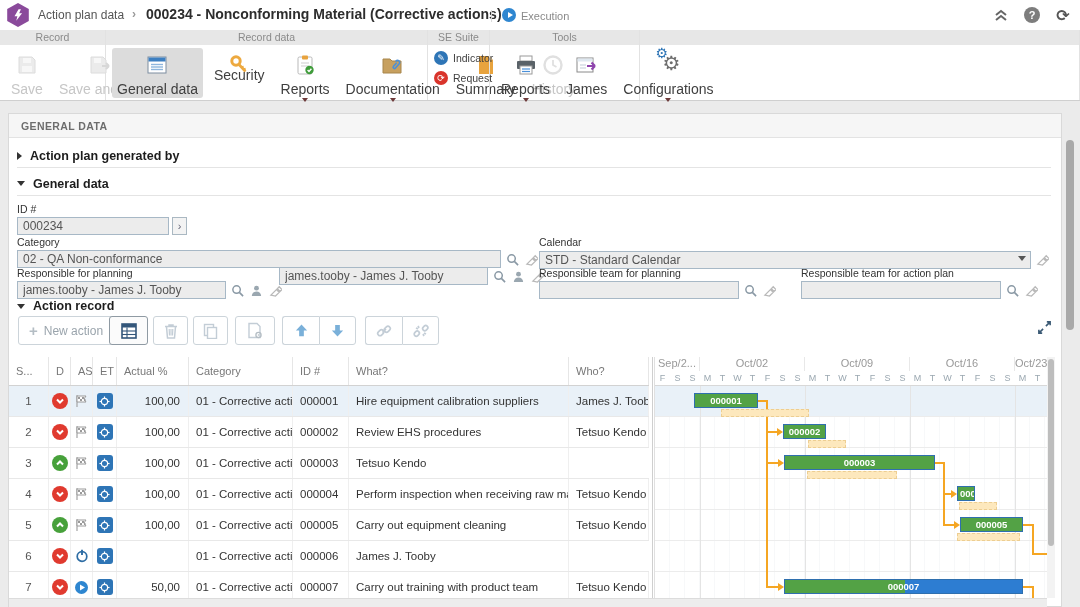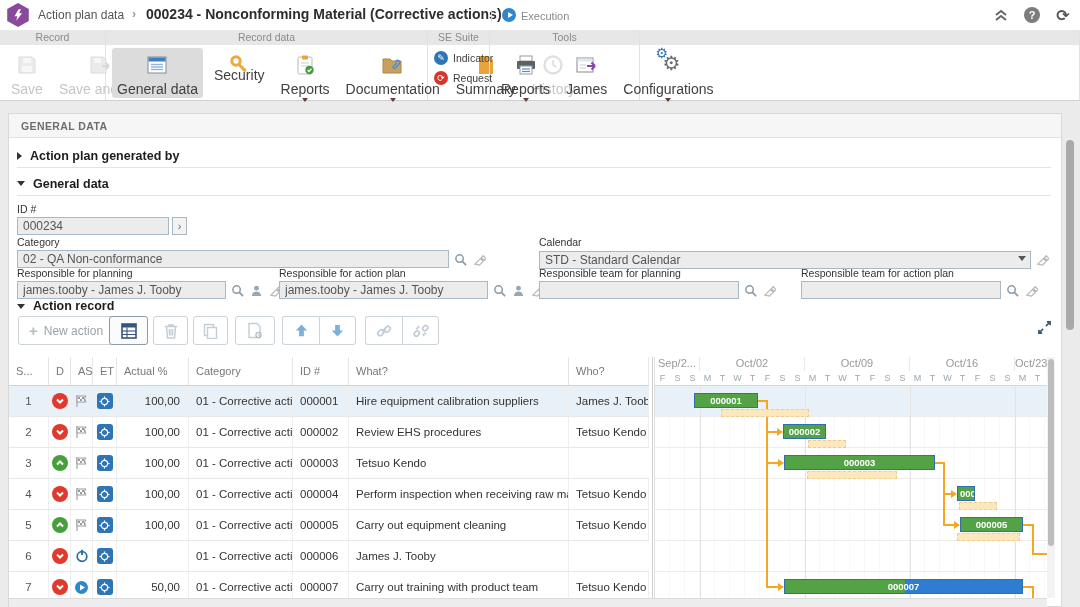--- a/index.html
+++ b/index.html
@@ -322,21 +322,21 @@
     <div class="flab">ID #</div>
     <div class="frow">
       <input class="fin ro" style="width: 152px;" readonly="" value="000234">
       <span class="sq-btn">›</span>
     </div>
   </div>
 
   <div class="fld" style="left:8px; top:122px;">
     <div class="flab">Category</div>
     <div class="frow">
-      <input class="fin ro" style="width: 432px;" readonly="" value="02 - QA Non-conformance">
+      <input class="fin ro" style="width: 484px;" readonly="" value="02 - QA Non-conformance">
       <span class="fico">
           <svg width="13" height="13" viewBox="0 0 14 14">
             <circle cx="6" cy="6" r="4" fill="none" stroke="#8a99a5" stroke-width="1.6"></circle>
             <line x1="9" y1="9" x2="13" y2="13" stroke="#8a99a5" stroke-width="1.8"></line>
           </svg>
         </span>
       <span class="fico">
           <svg width="13" height="13" viewBox="0 0 14 14">
             <path d="M2 12 L8 6 l3 3 -4 4 z M9 5 l2 -2 3 3 -2 2 z" fill="none" stroke="#b9b9b9" stroke-width="1.4"></path>
           </svg>
@@ -375,21 +375,20 @@
           </svg>
         </span>
       <span class="fico">
           <svg width="13" height="13" viewBox="0 0 14 14">
             <path d="M2 12 L8 6 l3 3 -4 4 z M9 5 l2 -2 3 3 -2 2 z" fill="none" stroke="#b9b9b9" stroke-width="1.4"></path>
           </svg>
         </span>
     </div>
   </div>
   <div class="fld" style="left:270px; top:153px;">
-    <div class="flab">Responsible for action plan</div>
     <div class="frow">
       <input class="fin ro" style="width: 209px;" readonly="" value="james.tooby - James J. Tooby">
       <span class="fico">
           <svg width="13" height="13" viewBox="0 0 14 14">
             <circle cx="6" cy="6" r="4" fill="none" stroke="#8a99a5" stroke-width="1.6"></circle>
             <line x1="9" y1="9" x2="13" y2="13" stroke="#8a99a5" stroke-width="1.8"></line>
           </svg>
         </span>
       <span class="fico">
           <svg width="13" height="13" viewBox="0 0 14 14">

